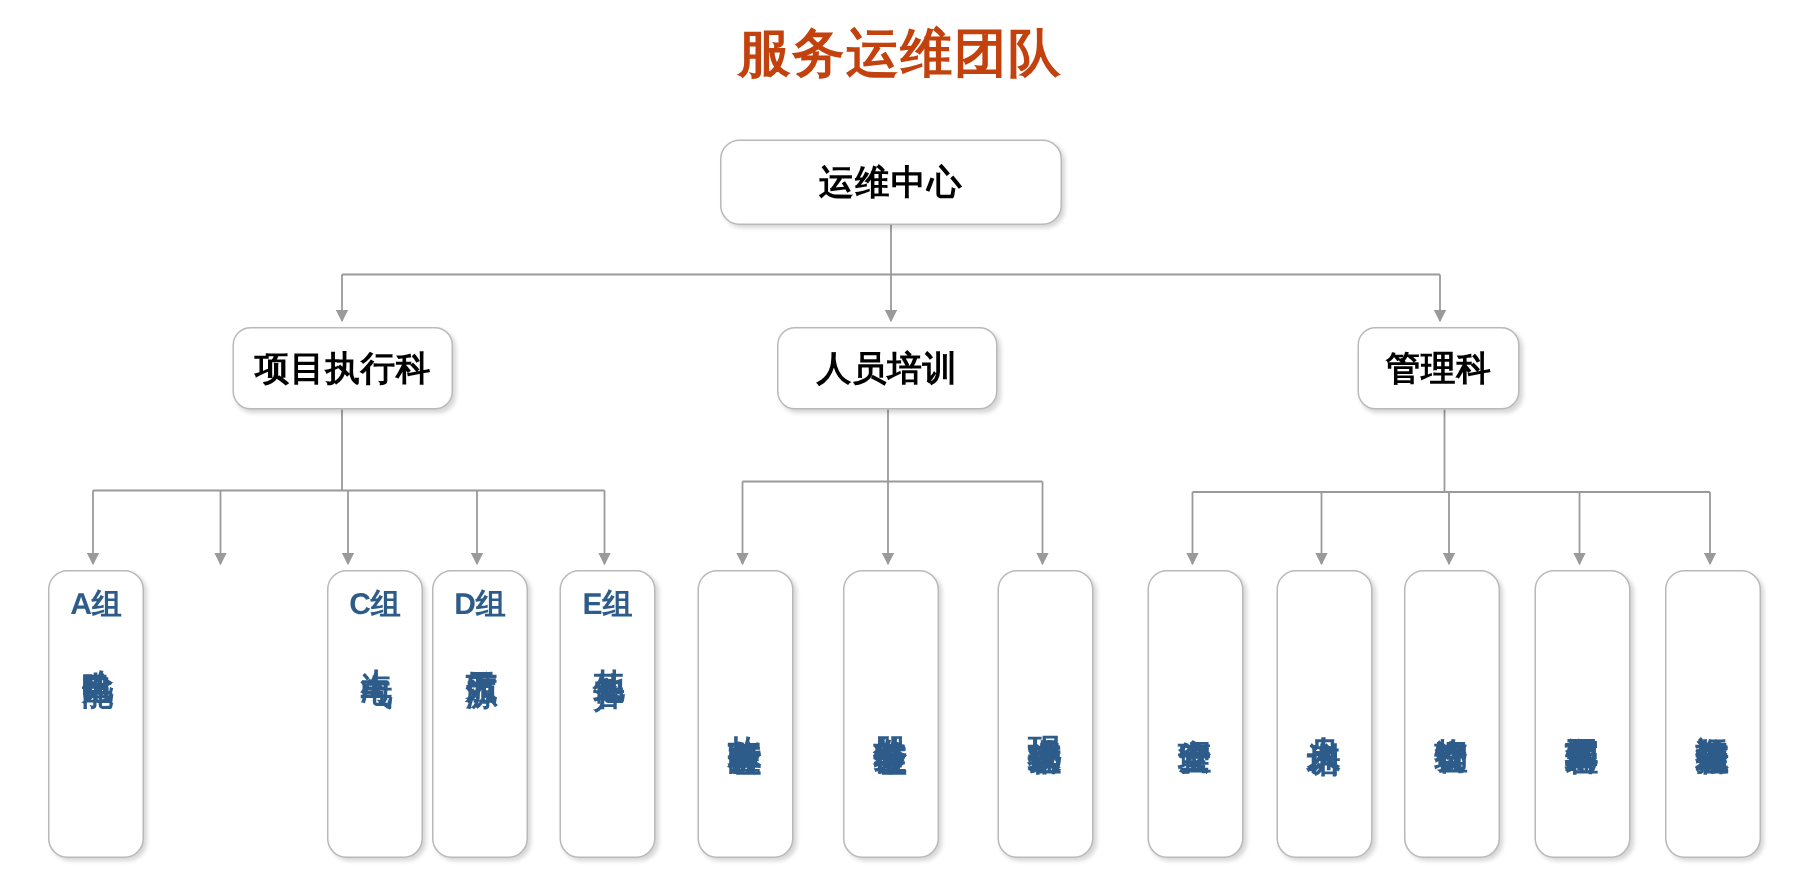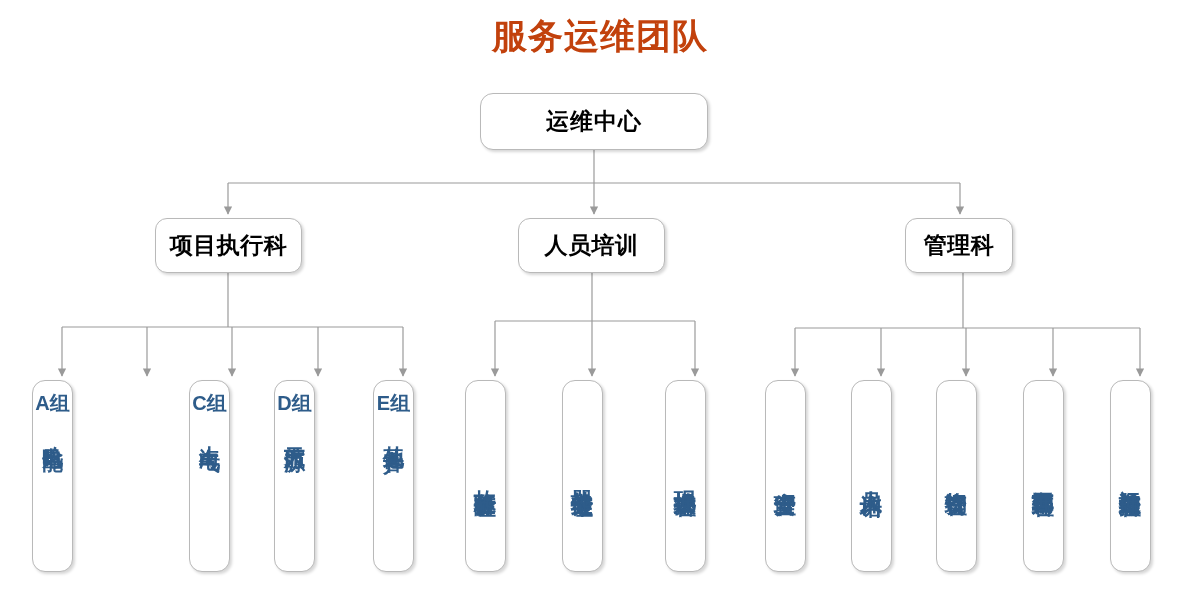--- a/index.html
+++ b/index.html
@@ -85,21 +85,21 @@
     letter-spacing: 0.5px;
   }
   #node-dept-0 { left: 155px; width: 147px; }
   #node-dept-1 { left: 518px; width: 147px; }
   #node-dept-2 { left: 905px; width: 108px; }
 
   
   .node-leaf {
     top: 380px;
     height: 192px;
-    width: 41px;
+    width: 64px;
     border-radius: 13px;
     flex-direction: column;
     justify-content: flex-start;
     padding-top: 0;
   }
   .leaf-code {
     margin-top: 10px;
     font-size: 20px;
     font-weight: bold;
     color: #2e5c8a;
@@ -185,25 +185,25 @@
     <span class="node-label">人员培训</span>
   </div>
   <div class="node node-dept" id="node-dept-2">
     <span class="node-label">管理科</span>
   </div>
 
   <div class="node node-leaf" style="left:32px;">
     <span class="leaf-code">A组</span>
     <span class="leaf-vtext">哈电风能</span>
   </div>
-  <div class="node node-leaf" style="left:189px;">
+  <div class="node node-leaf" style="left:218px;">
     <span class="leaf-code">C组</span>
     <span class="leaf-vtext">上海电气</span>
   </div>
-  <div class="node node-leaf" style="left:274px;">
+  <div class="node node-leaf" style="left:288px;">
     <span class="leaf-code">D组</span>
     <span class="leaf-vtext">航天万源</span>
   </div>
   <div class="node node-leaf" style="left:373px;text-align:center;">
     <span class="leaf-code">E组</span>
     <span class="leaf-vtext">其他客户</span>
   </div>
 
   <div class="node node-leaf no-code" style="left:465px;">
     <span class="leaf-vtext">故障分析验证</span>

